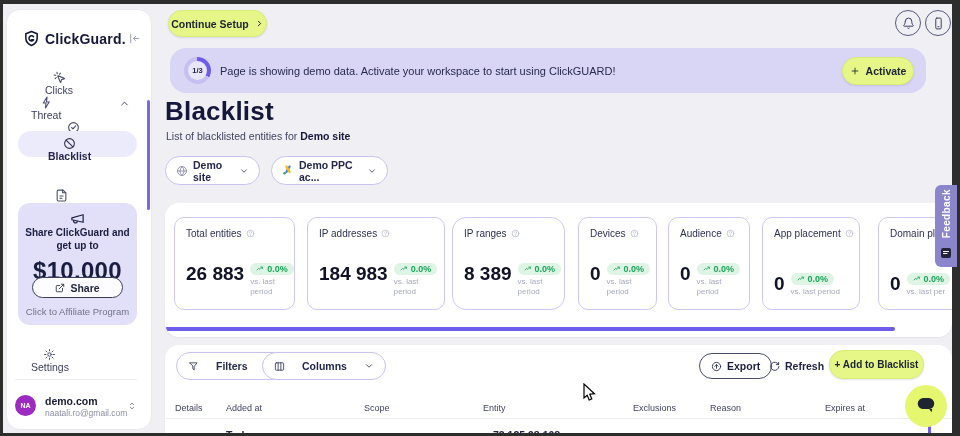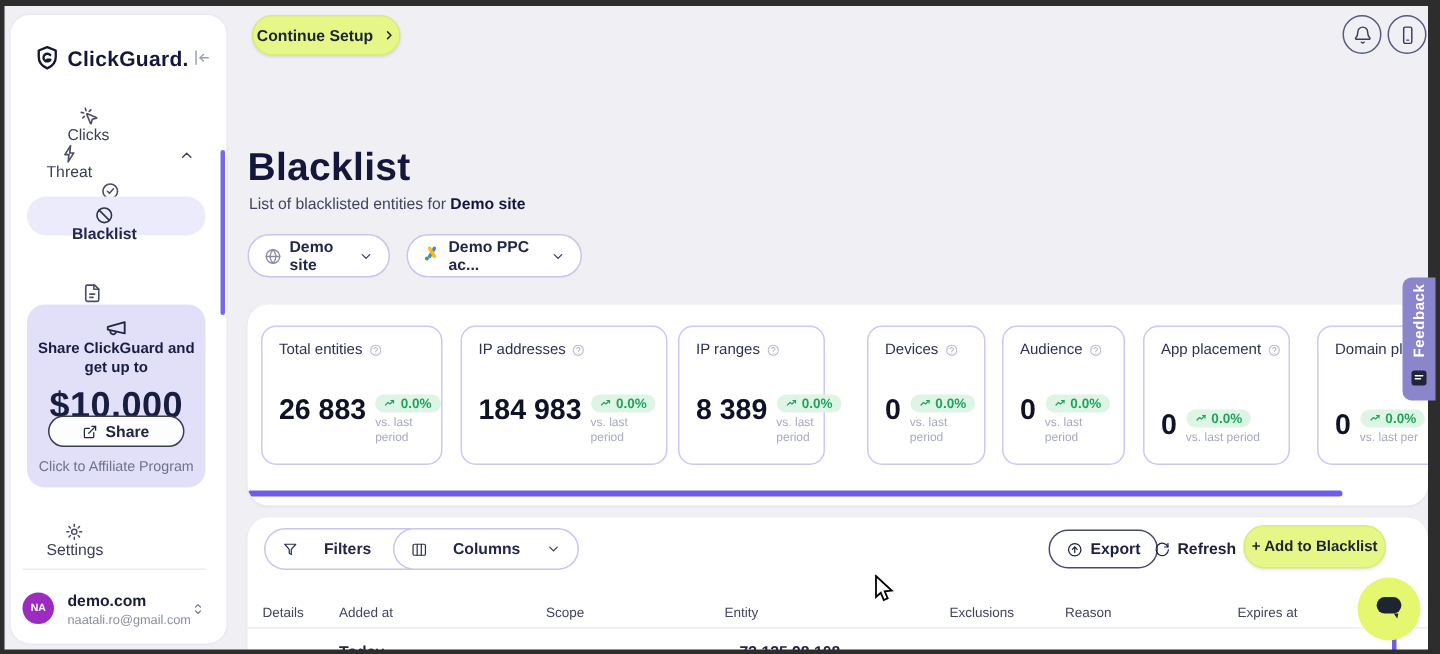--- a/index.html
+++ b/index.html
@@ -214,20 +214,34 @@
   </div>
   <div class="abs icon-circle" style="left:925px;top:10px;">
     <span>
         <svg class="ic" width="13" height="13" viewBox="0 0 24 24" style="stroke-width:1.8">
           <rect x="7" y="2" width="10" height="20" rx="2"></rect>
           <path d="M11 18h2"></path>
         </svg>
       </span>
   </div>
 
+  <div class="abs banner">
+    <div class="ring">
+      <div class="ring-inner">1/3</div>
+    </div>
+    <div class="banner-msg">Page is showing demo data. Activate your workspace to start using ClickGUARD!</div>
+    <div class="lime-btn" style="position:absolute;left:672px;top:9px;width:72px;height:28px;">
+      <span>
+          <svg class="ic" width="10" height="10" viewBox="0 0 24 24">
+            <path d="M12 5v14M5 12h14"></path>
+          </svg>
+        </span>
+      <span>Activate</span>
+    </div>
+  </div>
 
   <div class="abs page-title">Blacklist</div>
   <div class="abs page-subtitle">
     <span>List of blacklisted entities for</span>
     <b>Demo site</b>
   </div>
 
   <div class="pill" style="left:165px;width:95px;">
     <span style="color:#8a8da5;">
         <svg class="ic" width="12" height="12" viewBox="0 0 24 24" style="stroke-width:1.8">
@@ -312,21 +326,21 @@
                 <path d="M3 15l5-5 4 3 7-7"></path>
                 <path d="M14 6h5v5"></path>
               </svg>
               <span>0.0%</span>
             </span>
           <span class="vs-text" style="width:38px;">vs. last period</span>
         </span>
       </div>
     </div>
 
-    <div class="stat-card" style="left:287px;width:98px;">
+    <div class="stat-card" style="left:287px;width:113px;border-radius:14px;">
       <div class="stat-title">
           <span>IP ranges</span>
           <span style="color:#b3b6c8;">
             <svg class="ic" width="9" height="9" viewBox="0 0 24 24" style="stroke-width:1.8">
               <circle cx="12" cy="12" r="9"></circle>
               <path d="M9.2 9a3 3 0 0 1 5.8 1c0 2-3 2.2-3 4"></path>
               <path d="M12 17.5h.01"></path>
             </svg>
           </span>
         </div>

